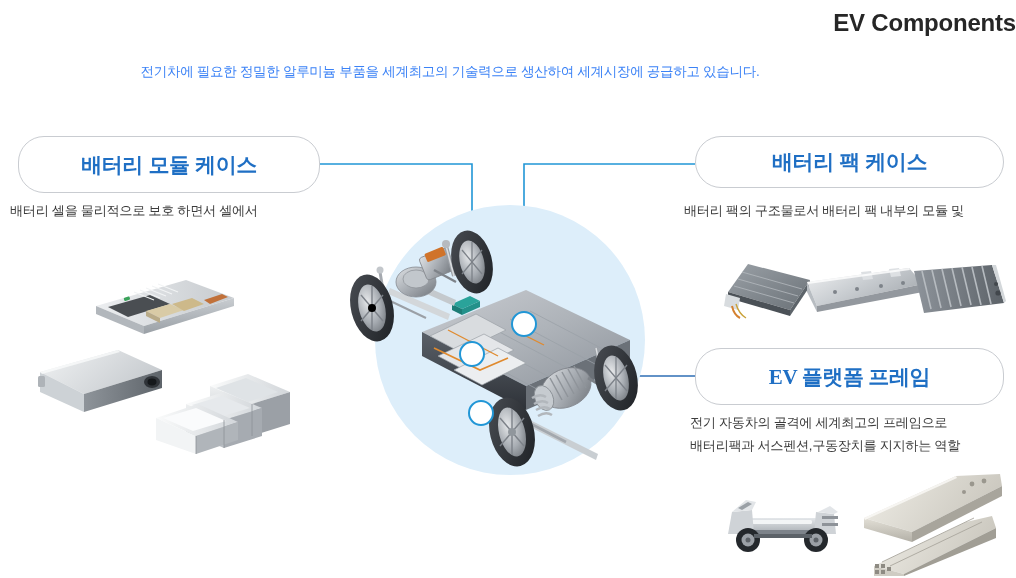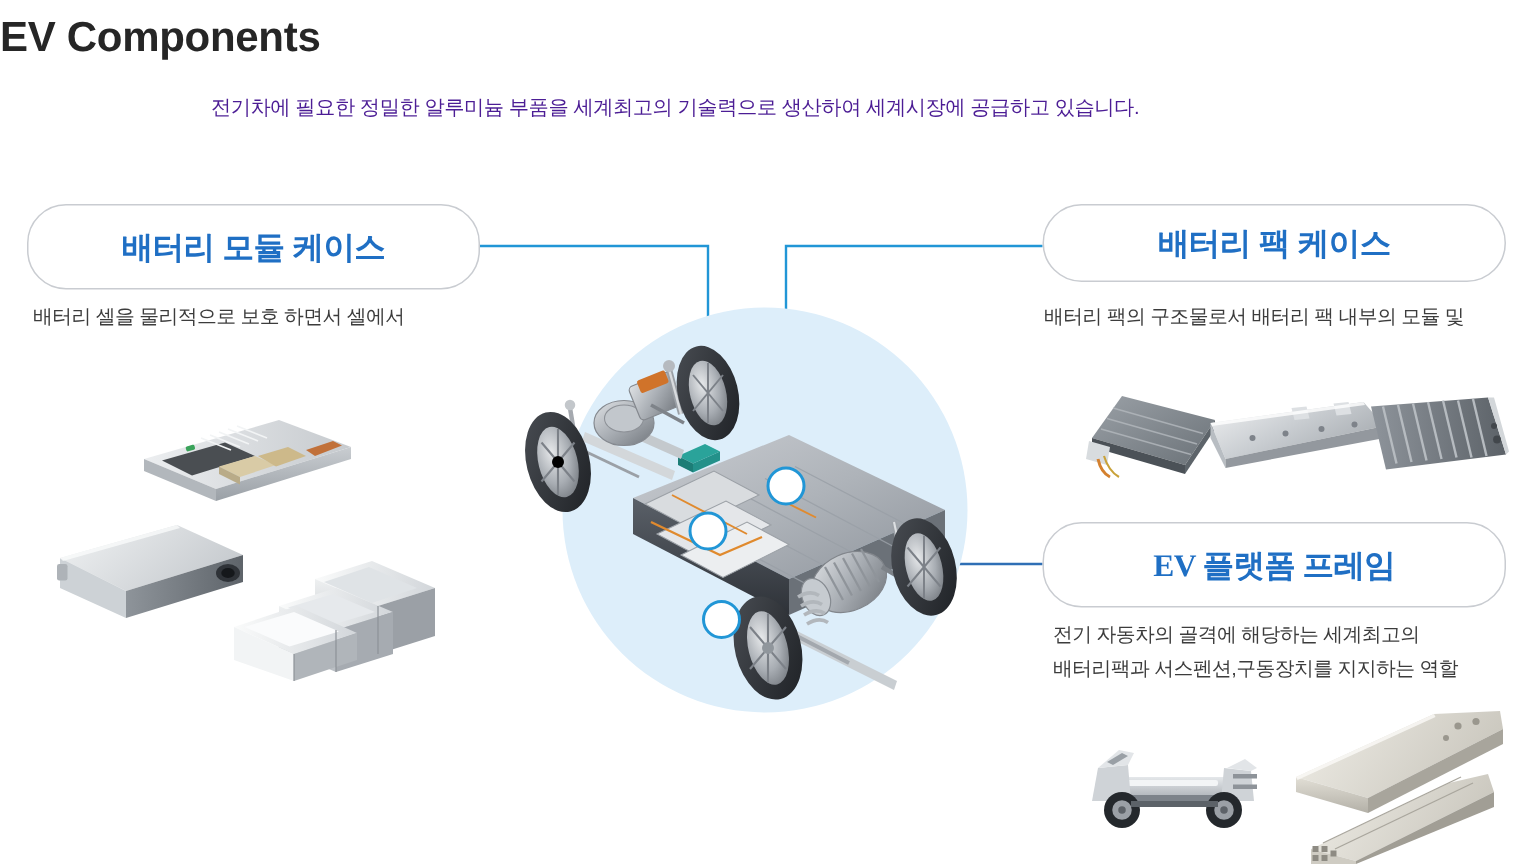--- a/index.html
+++ b/index.html
@@ -7,28 +7,28 @@
   body {
     background:#ffffff;
     font-family:"Liberation Sans","DejaVu Sans",sans-serif;
     position:relative;
     overflow:hidden;
   }
 
   
   #page-title {
     position:absolute; left:0; top:9px; width:1016px;
-    text-align:left;
-    font-size:28px; font-weight:700; color:#262626;
+    text-align:right;
+    font-size:24px; font-weight:700; color:#262626;
     letter-spacing:-0.2px;
   }
   #page-subtitle {
     position:absolute; left:0; top:63px; width:876px;
     text-align:center;
-    font-size:13.5px; font-weight:400; color:#4c1d95;
+    font-size:13.5px; font-weight:400; color:#3b82f6;
     letter-spacing:-0.3px;
     padding-left:24px;
   }
 
   
   #center-stage { position:absolute; left:330px; top:180px; width:330px; height:300px; }
   .blue-disc {
     position:absolute; left:45px; top:25px; width:270px; height:270px;
     border-radius:50%; background:#ddeefa;
   }
@@ -52,21 +52,21 @@
   }
   .card-title {
     font-size:21px; font-weight:700; color:#1f6fc4;
     letter-spacing:-0.4px; white-space:nowrap;
   }
   .card-desc {
     position:absolute;
     font-size:13.2px; color:#3c3c3c; line-height:1.72;
     letter-spacing:-0.35px;
   }
-  .card-desc span { display:block;margin-left:12px; }
+  .card-desc span { display:block; }
 
   
   #card-battery-module { left:18px;  top:136px; width:302px; height:57px; }
   #desc-battery-module { left:10px;  top:200px; width:330px; }
 
   #card-battery-pack   { left:695px; top:136px; width:309px; height:52px; }
   #desc-battery-pack   { left:684px; top:200px; width:332px; }
 
   #card-ev-platform    { left:695px; top:348px; width:309px; height:57px;font-family:Liberation Serif, serif; }
   #desc-ev-platform    { left:690px; top:412px; width:326px; }
@@ -422,21 +422,21 @@
     <polygon points="80,2 92,40 94,38 84,2" fill="#d3d7da"></polygon>
     <circle cx="86" cy="30" r="2.6" fill="#42474c"></circle>
     <circle cx="84" cy="21" r="2" fill="#42474c"></circle>
   </svg>
 </div>
 
 <div class="info-card" id="card-ev-platform">
   <div class="card-title">EV 플랫폼 프레임</div>
 </div>
 <div class="card-desc" id="desc-ev-platform">
-  <span>전기 자동차의 골격에 해당하는 세계최고의</span>
+  <span>전기 자동차의 골격에 세계최고의 프레임으로</span>
   <span>배터리팩과 서스펜션,구동장치를 지지하는 역할</span>
 </div>
 
 <div class="product-img" id="img-skateboard">
   <svg viewBox="0 0 130 70" width="130" height="70">
     <defs>
       <linearGradient id="sbDeck" x1="0" y1="0" x2="0" y2="1">
         <stop offset="0" stop-color="#e4e7ea"></stop>
           <stop offset="1" stop-color="#aeb3b8"></stop>
       </linearGradient>

